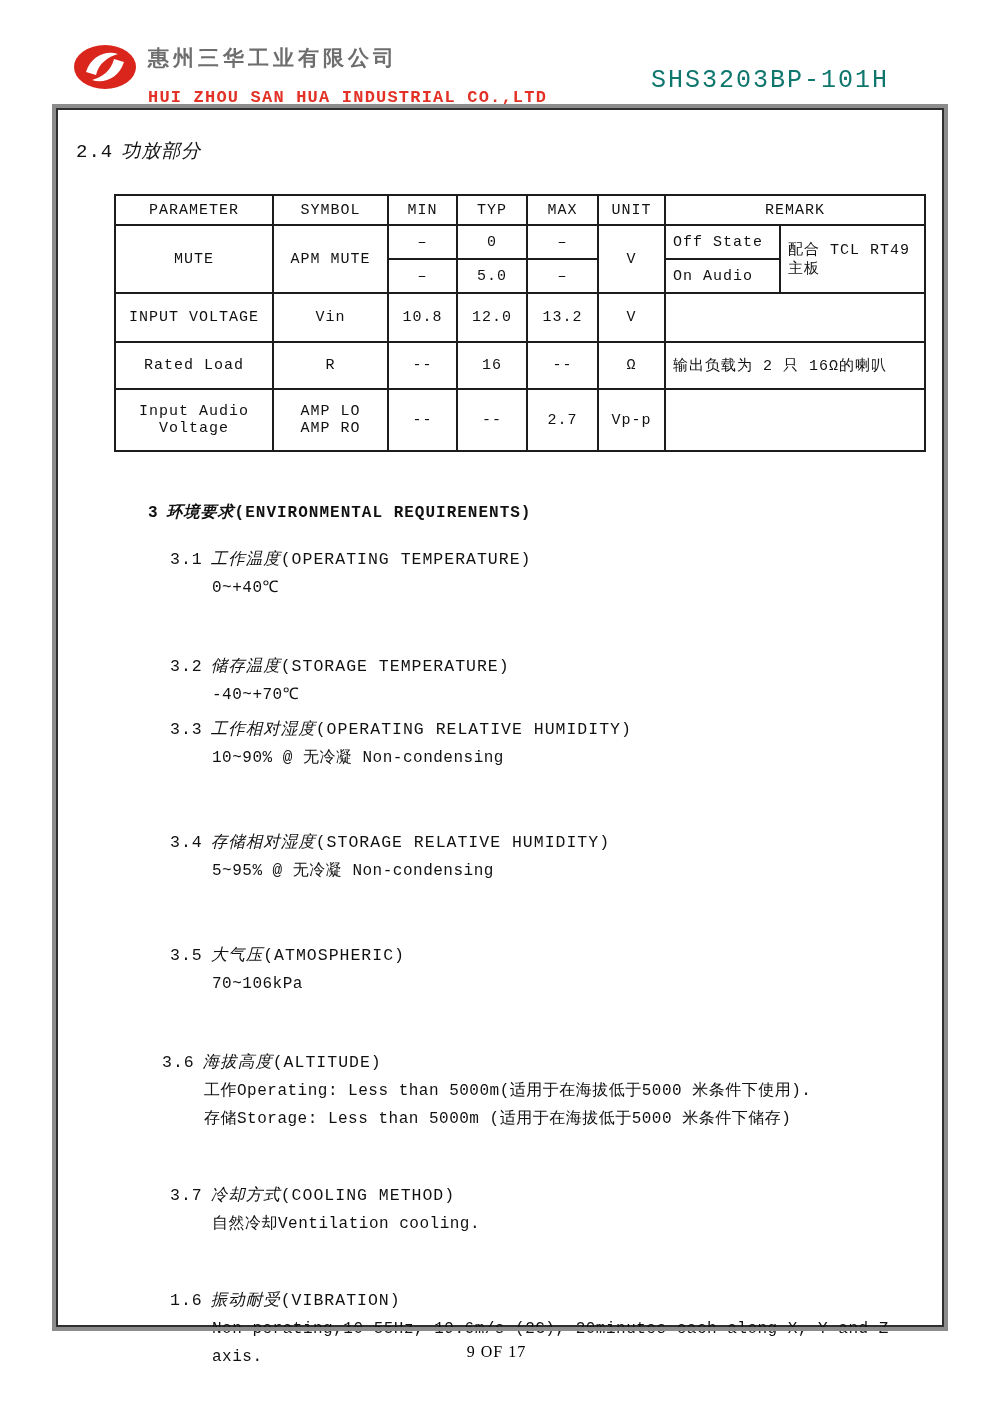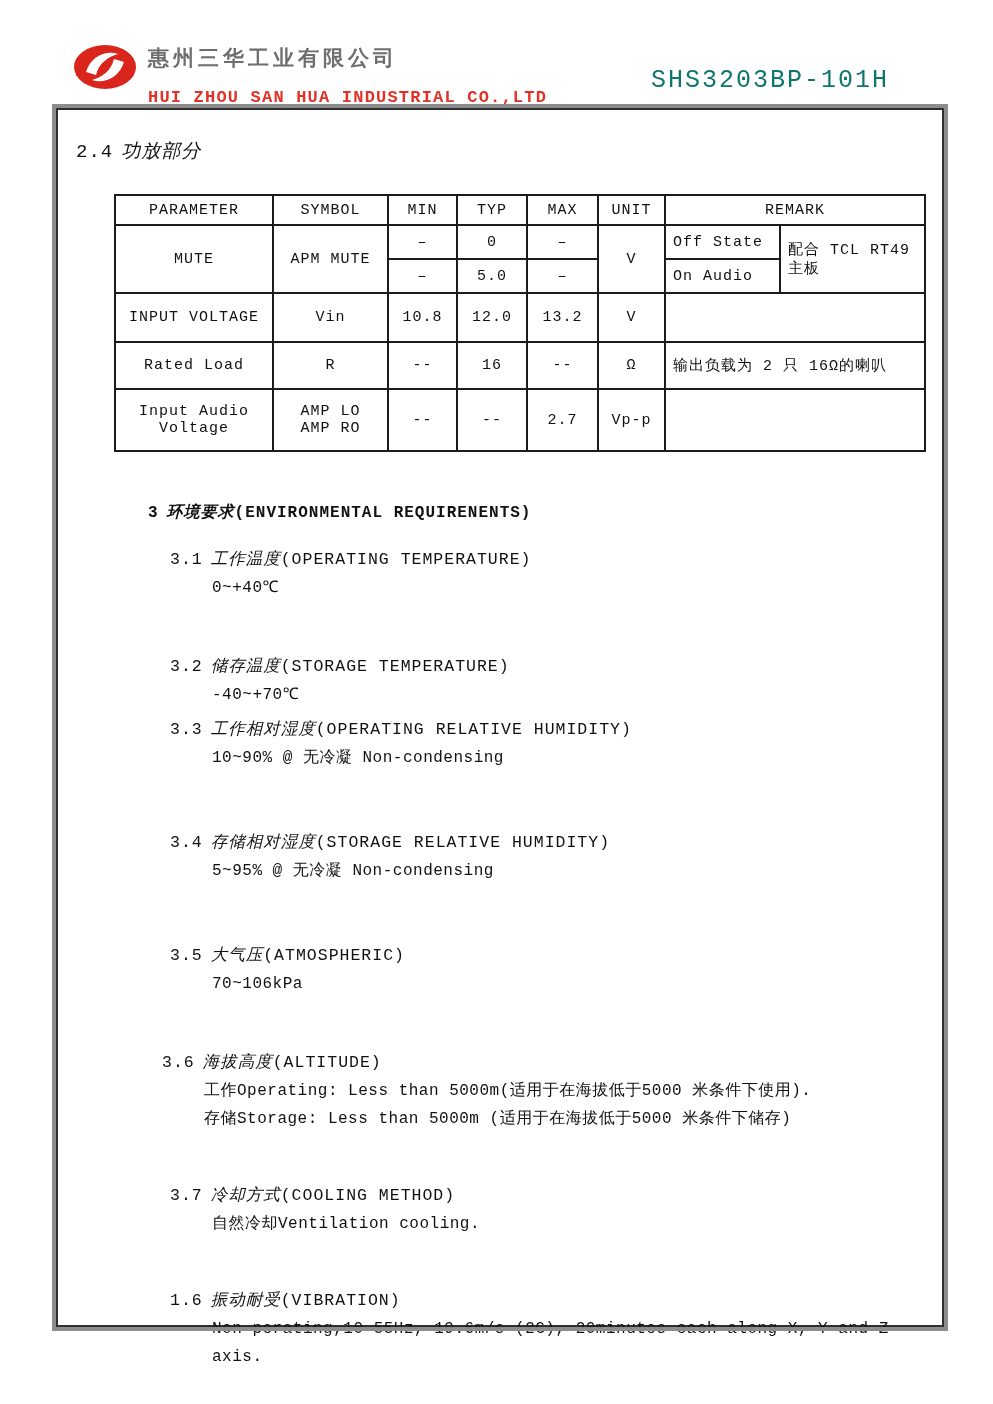--- a/index.html
+++ b/index.html
@@ -238,14 +238,15 @@
 
     <div class="env-item mt48">
       <div class="env-title">
         <span class="num-part">1.6</span><span class="cjk-italic">振动耐受</span><span>(VIBRATION)</span>
       </div>
       <div class="env-line">Non-perating,10-55Hz, 19.6m/s (2G), 20minutes each along X, Y and Z axis.</div>
     </div>
 
   </div>
 
+  <div class="footer">9 OF 17</div>
 
 </div>
 
 </body></html>

